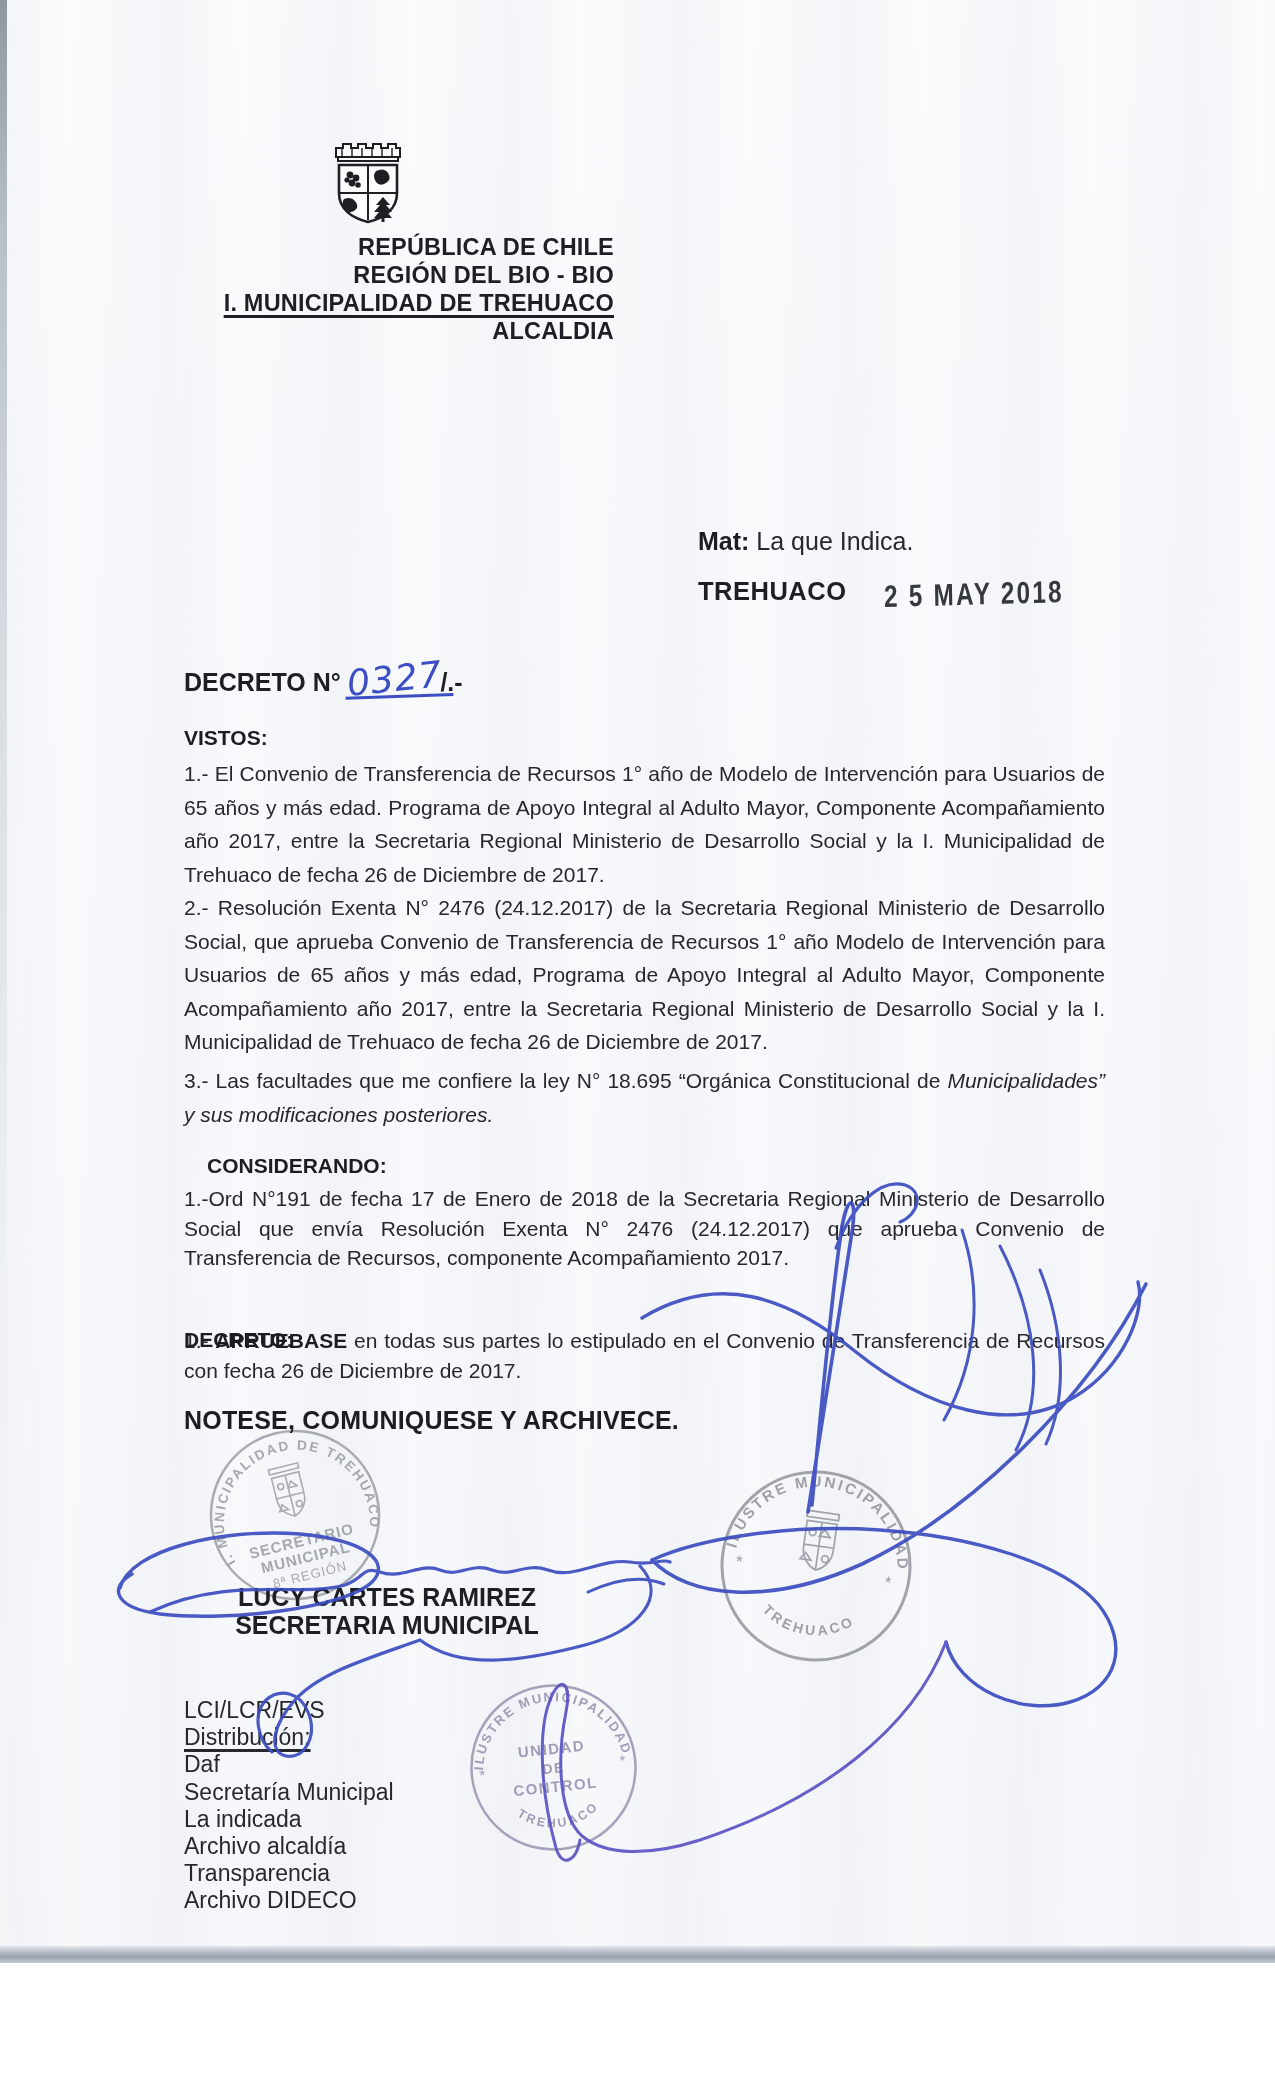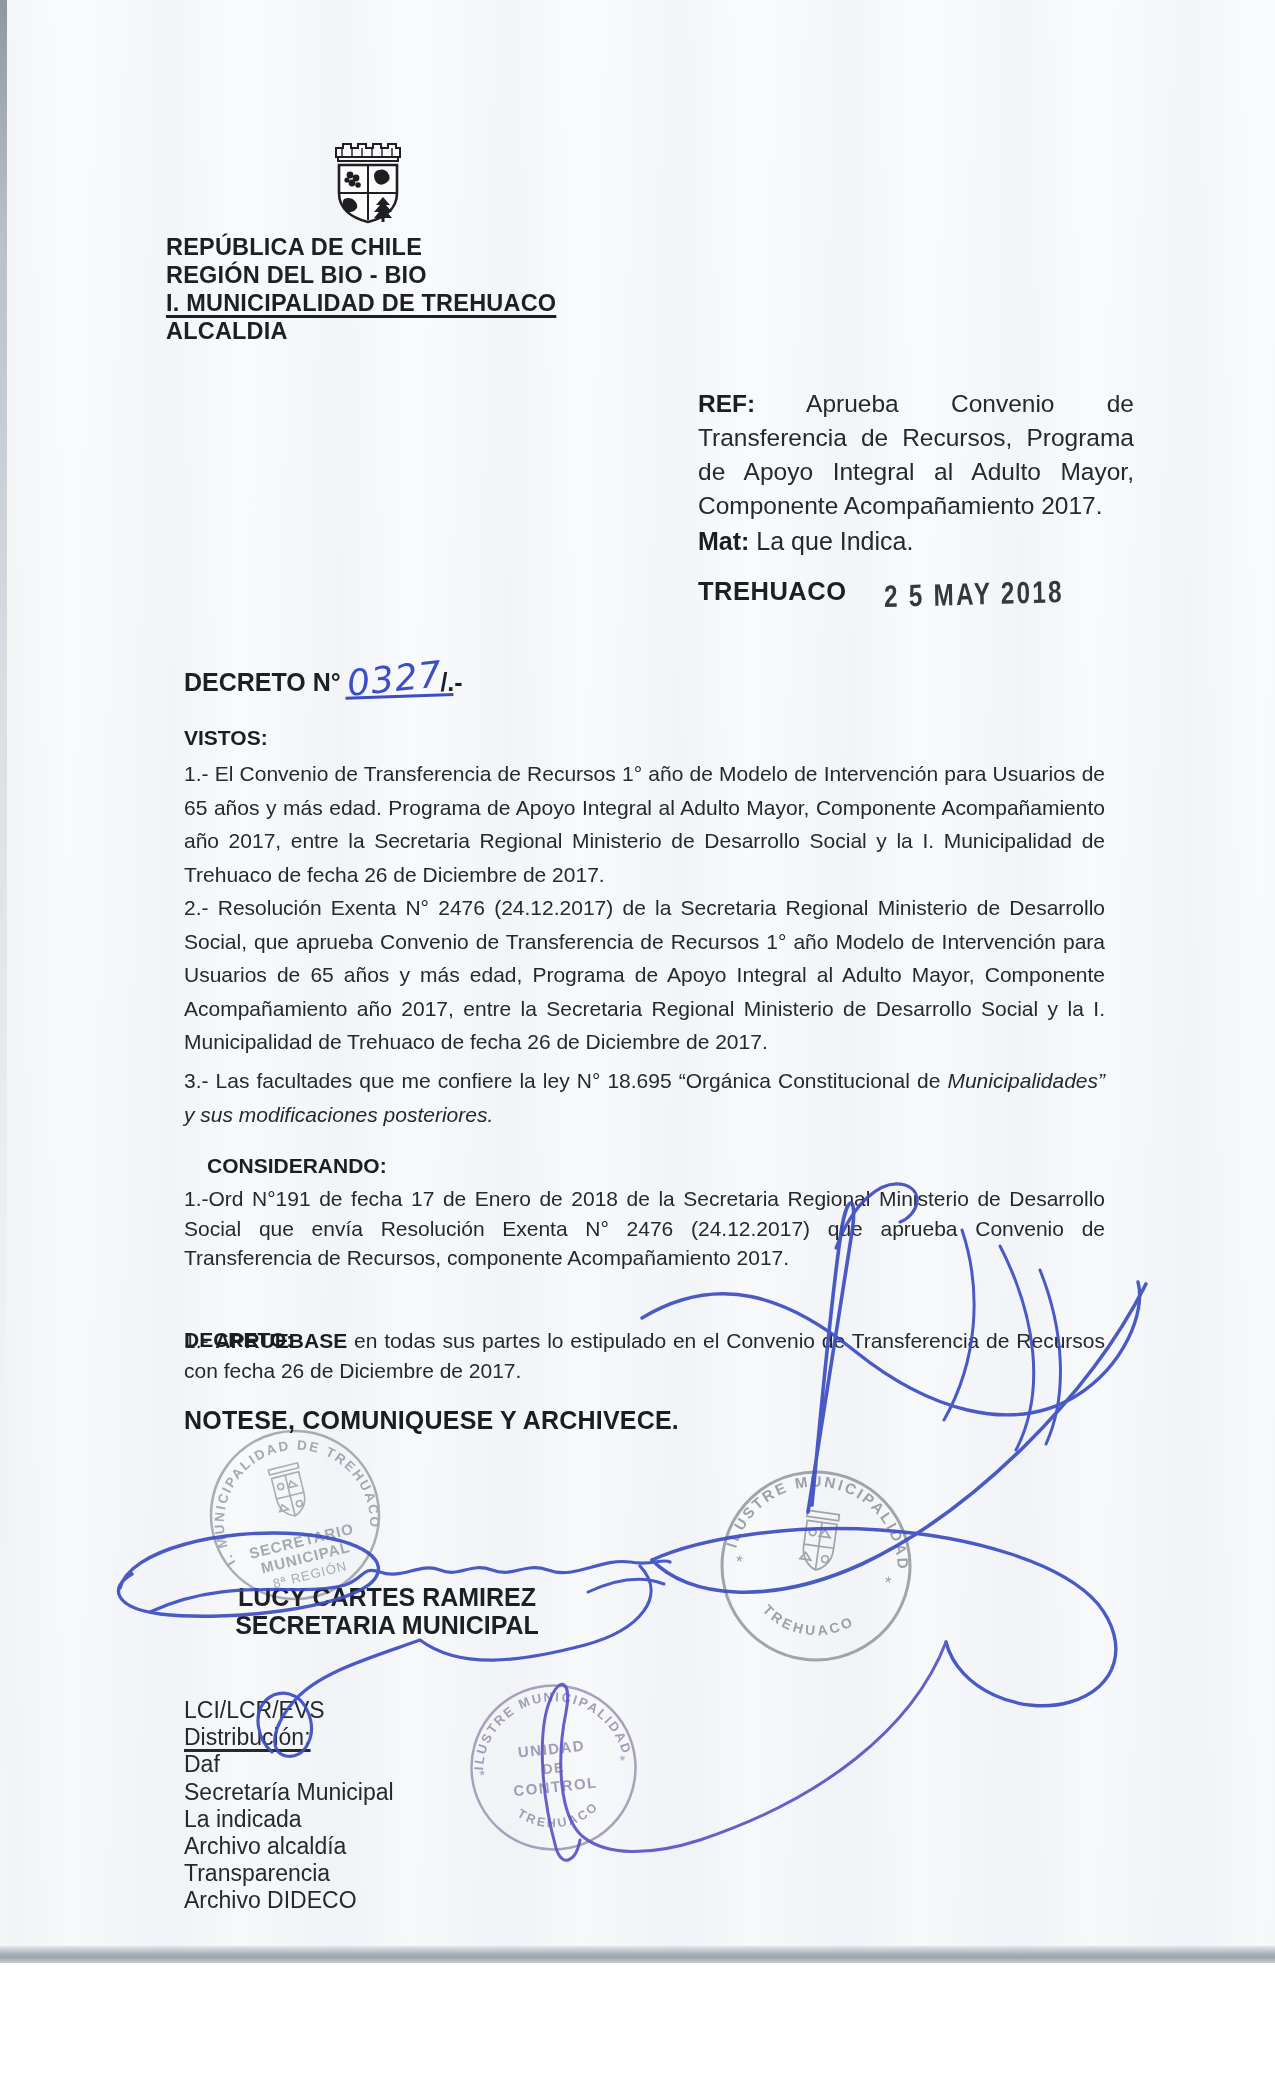--- a/index.html
+++ b/index.html
@@ -10,21 +10,21 @@
       repeating-linear-gradient(90deg, rgba(214,221,231,.20) 0px, rgba(255,255,255,0) 70px, rgba(214,221,231,.20) 170px),
       linear-gradient(#fafbfc,#f8f9fb 60%,#f6f8fa);
   }
   .edge-left{position:absolute;left:0;top:0;bottom:140px;width:7px;z-index:4;
     background:linear-gradient(180deg,#8f97a1,#b9c0c8 12%,#d9dee3 35%,#eef1f4 65%,#f4f6f8);}
   .bottom-band{position:absolute;left:0;top:1946px;width:100%;height:17px;z-index:4;
     background:linear-gradient(180deg,#e3e7ea,#aab3bd 45%,#9aa3ad 65%,#c6ccd2);}
   .below-scan{position:absolute;left:0;top:1963px;width:100%;height:137px;background:#ffffff;z-index:4;}
 
   .abs{position:absolute;}
-  .header-lines{left:166px;top:233px;width:448px;text-align:left;font-weight:bold;
+  .header-lines{left:166px;top:233px;width:448px;text-align:right;font-weight:bold;
     font-size:23.5px;line-height:28px;color:#1d1f24;letter-spacing:.2px;z-index:2;}
   .u{text-decoration:underline;text-decoration-thickness:2.5px;text-underline-offset:4px;}
 
   .crest{left:328px;top:139px;z-index:2;}
 
   .ref-block{left:698px;top:387px;width:436px;font-size:24.5px;line-height:34px;
     text-align:justify;z-index:2;}
   .mat-line{left:698px;top:527px;font-size:25px;z-index:2;}
   .city{left:698px;top:577px;font-size:25.5px;font-weight:bold;color:#1d1f24;z-index:2;letter-spacing:.5px;}
   .date-stamp{left:884px;top:579px;font-size:31px;font-weight:bold;color:#34383f;
@@ -88,24 +88,20 @@
     </g>
   </svg>
 
   <div class="abs header-lines">
     <div>REPÚBLICA DE CHILE</div>
     <div>REGIÓN DEL BIO - BIO</div>
     <div class="u">I. MUNICIPALIDAD DE TREHUACO</div>
     <div>ALCALDIA</div>
   </div>
 
-  <div class="abs ref-block">
-    <span class="h-bold">REF:</span>
-    <span>Aprueba Convenio de Transferencia de Recursos, Programa de Apoyo Integral al Adulto Mayor, Componente Acompañamiento 2017.</span>
-  </div>
   <div class="abs mat-line">
     <span class="h-bold">Mat:</span>
     <span>La que Indica.</span>
   </div>
   <div class="abs city">TREHUACO</div>
   <div class="abs date-stamp">2 5 MAY 2018</div>
 
   <div class="abs decree-line">
     <span>DECRETO N°</span><span class="hand-wrap"><span class="hand-number">0327</span></span><span class="decree-suffix">/.-</span>
   </div>

